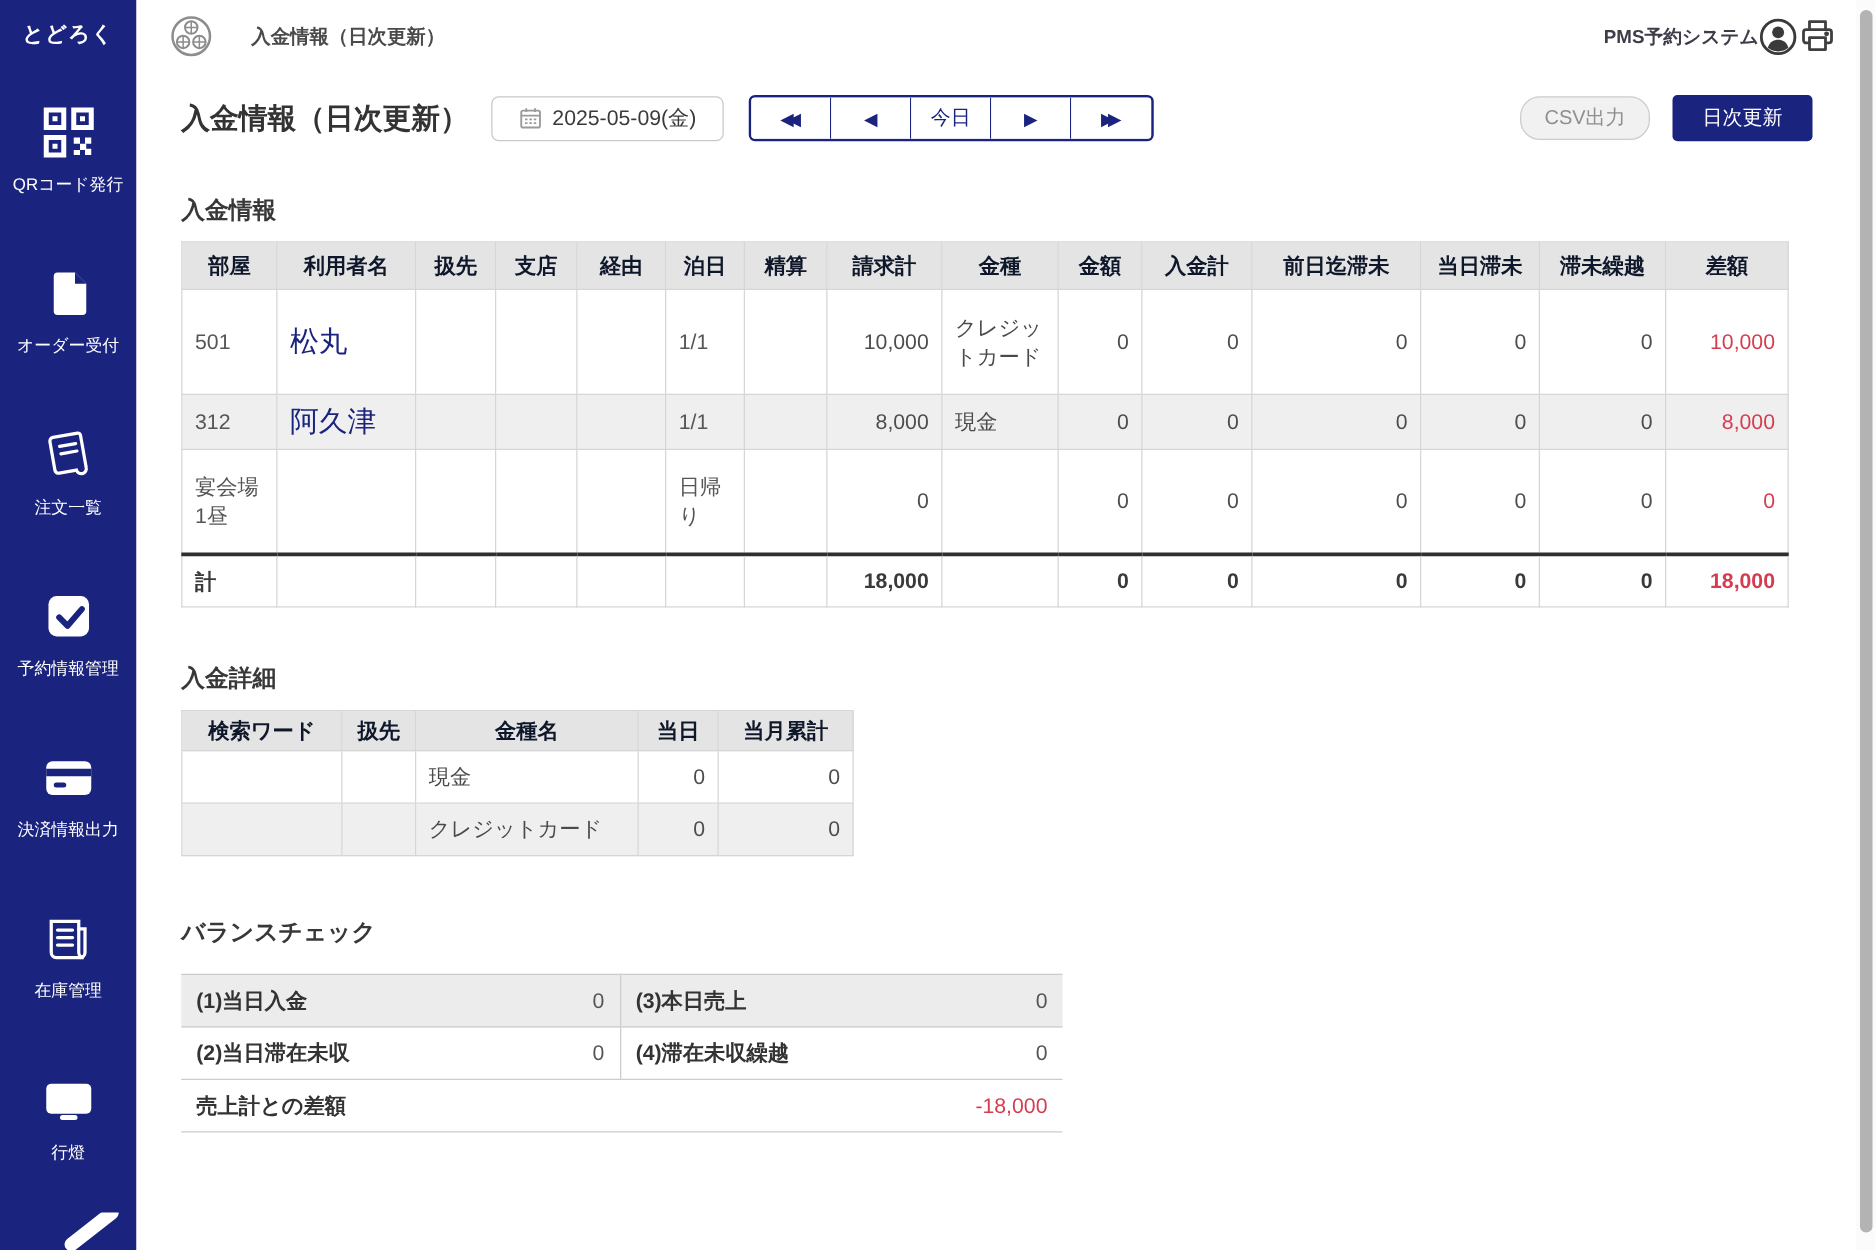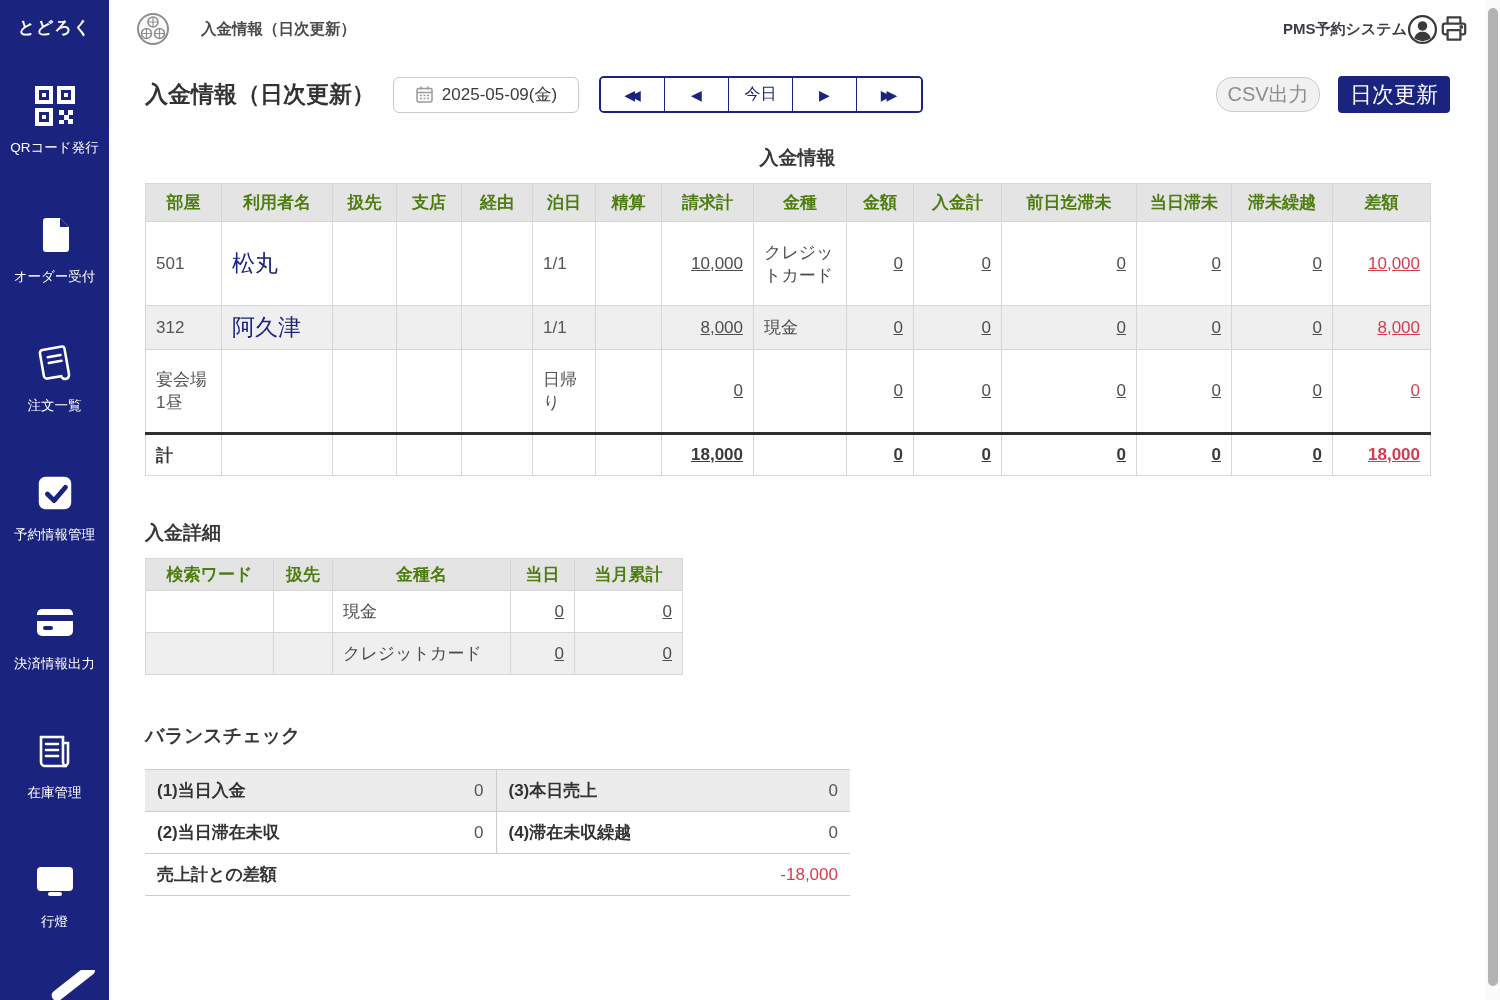--- a/index.html
+++ b/index.html
@@ -37,38 +37,38 @@
   .nav-group { margin-left:20px; display:flex; border:2px solid #1a237e; border-radius:5px;
     overflow:hidden; height:37px; background:#fff; }
   .nav-btn { width:64px; border:none; border-right:1px solid #1a237e; background:#fff;
     color:#1a237e; font-size:14px; display:flex; align-items:center; justify-content:center;
     cursor:pointer; font-family:inherit; }
   .nav-btn:last-child { border-right:none; }
   .nav-btn .dbl { letter-spacing:-5px; margin-right:5px; }
   .nav-btn.today { font-size:16px; }
   .toolbar-right { margin-left:auto; display:flex; align-items:center; gap:18px; }
   .btn-csv { width:104px; height:35px; background:#f1f1f1; border:1px solid #ccc;
-    border-radius:16px; color:#8e8e8e; font-size:20px; font-family:inherit; cursor:default; }
+    border-radius:16px; color:#8e8e8e; font-size:16px; font-family:inherit; cursor:default; }
   .btn-update { width:112px; height:37px; background:#1a237e; border:none; border-radius:4px;
-    color:#fff; font-size:22px; font-family:inherit; cursor:pointer; }
+    color:#fff; font-size:16px; font-family:inherit; cursor:pointer; }
 
   
   .section-title { font-size:19px; font-weight:bold; color:#383838; }
-  .t1-title { margin-top:32px;text-align:center; }
+  .t1-title { margin-top:42px; }
   .t2-title { margin-top:44px; }
   .t3-title { margin-top:48px; }
 
   table { border-collapse:collapse; table-layout:fixed; font-size:17px; color:#4a4a4a; }
   .grid th, .grid td { border:1px solid #d6d6d6; padding:6px 10px; vertical-align:middle; }
-  .grid thead th { background:#e4e4e4; font-weight:bold; color:#4d7c0f; text-align:center;
+  .grid thead th { background:#e4e4e4; font-weight:bold; color:#0f172a; text-align:center;
     height:38px; padding:4px 5px; }
   .deposit { width:1285px; margin-top:12px; }
   .detail  { width:537px;  margin-top:12px; }
   tr.alt td { background:#efefef; }
-  td.num { text-align:right; color:#4d4d4d;text-decoration:underline; }
+  td.num { text-align:right; color:#4d4d4d; }
   td.room { color:#555; }
   td.name { font-size:23px; }
   td.name a { color:#1a237e; text-decoration:none; cursor:pointer; }
   td.red { color:#d63c50; }
   .row-tall td { height:84px; }
   .row-mid  td { height:44px; }
   .row-total td { border-top:3px solid #2f2f2f; font-weight:bold; color:#3a3a3a; height:42px; }
   .row-total td.red { color:#d63c50; }
   .detail td { height:42px; }
   .detail thead th { height:24px; }

